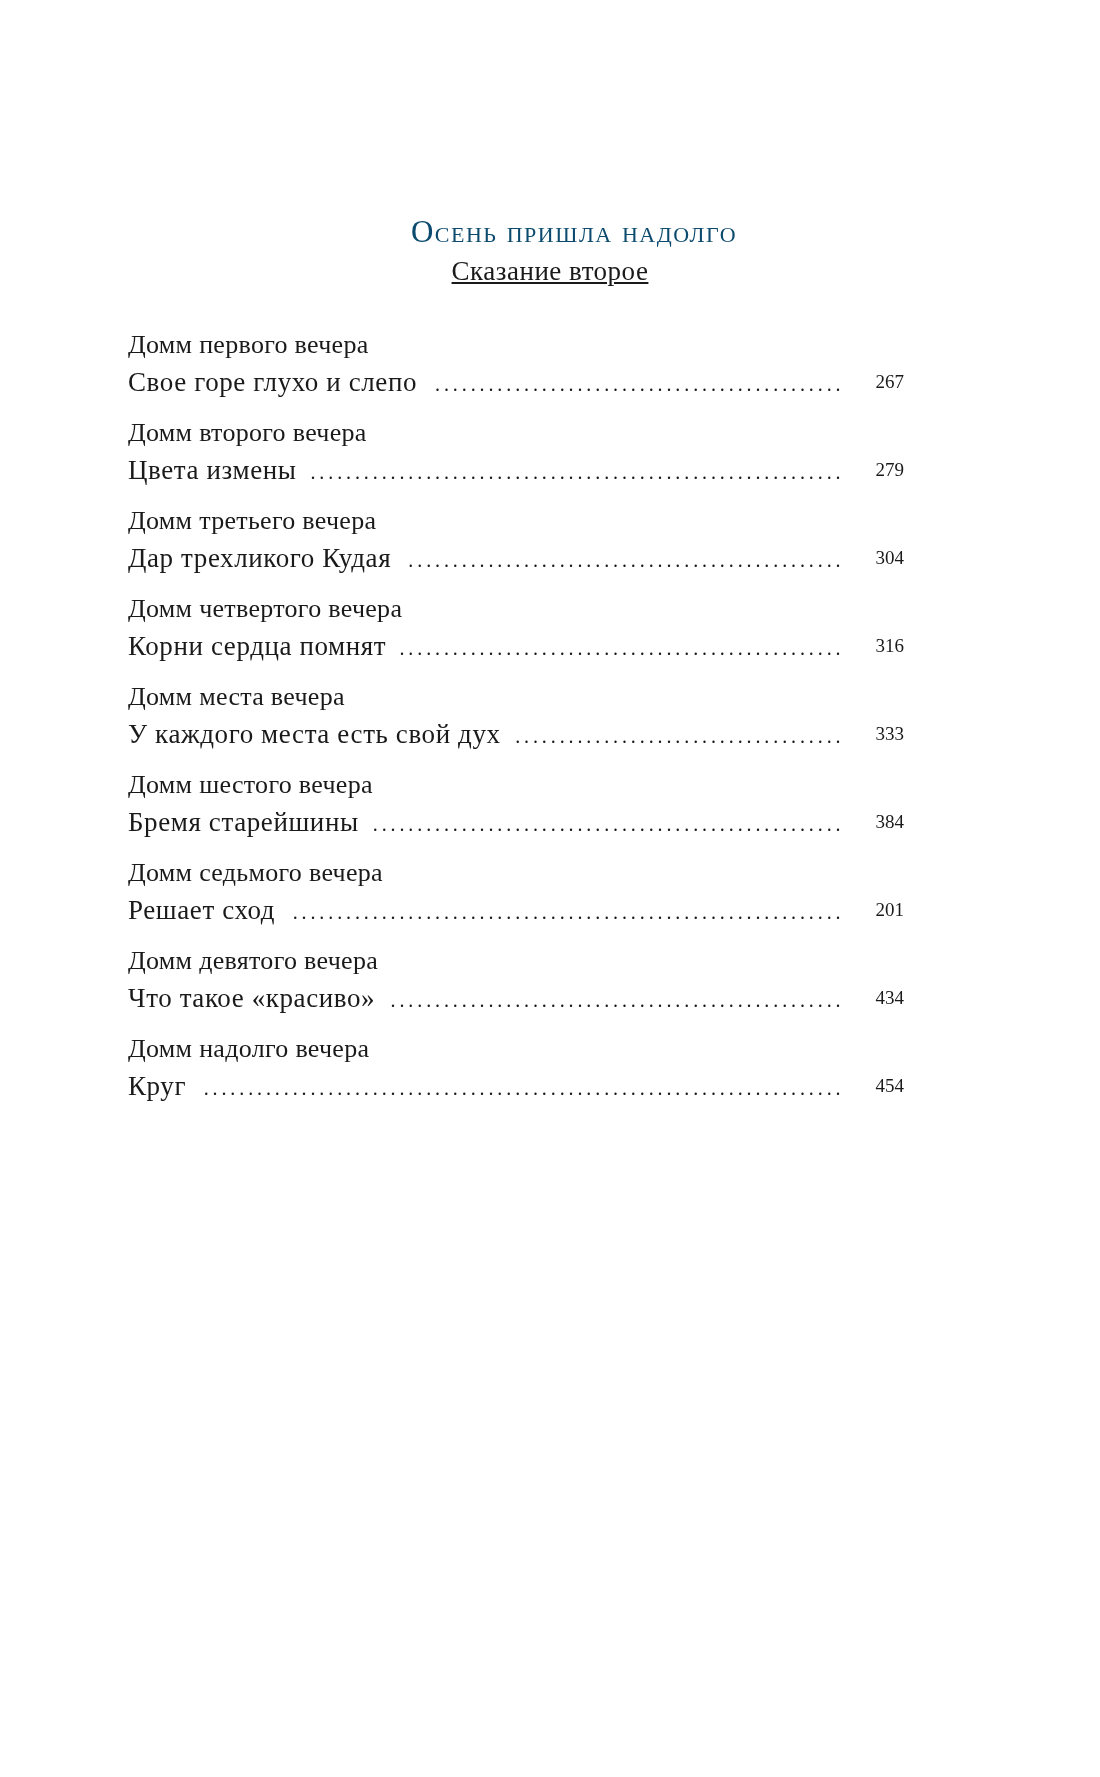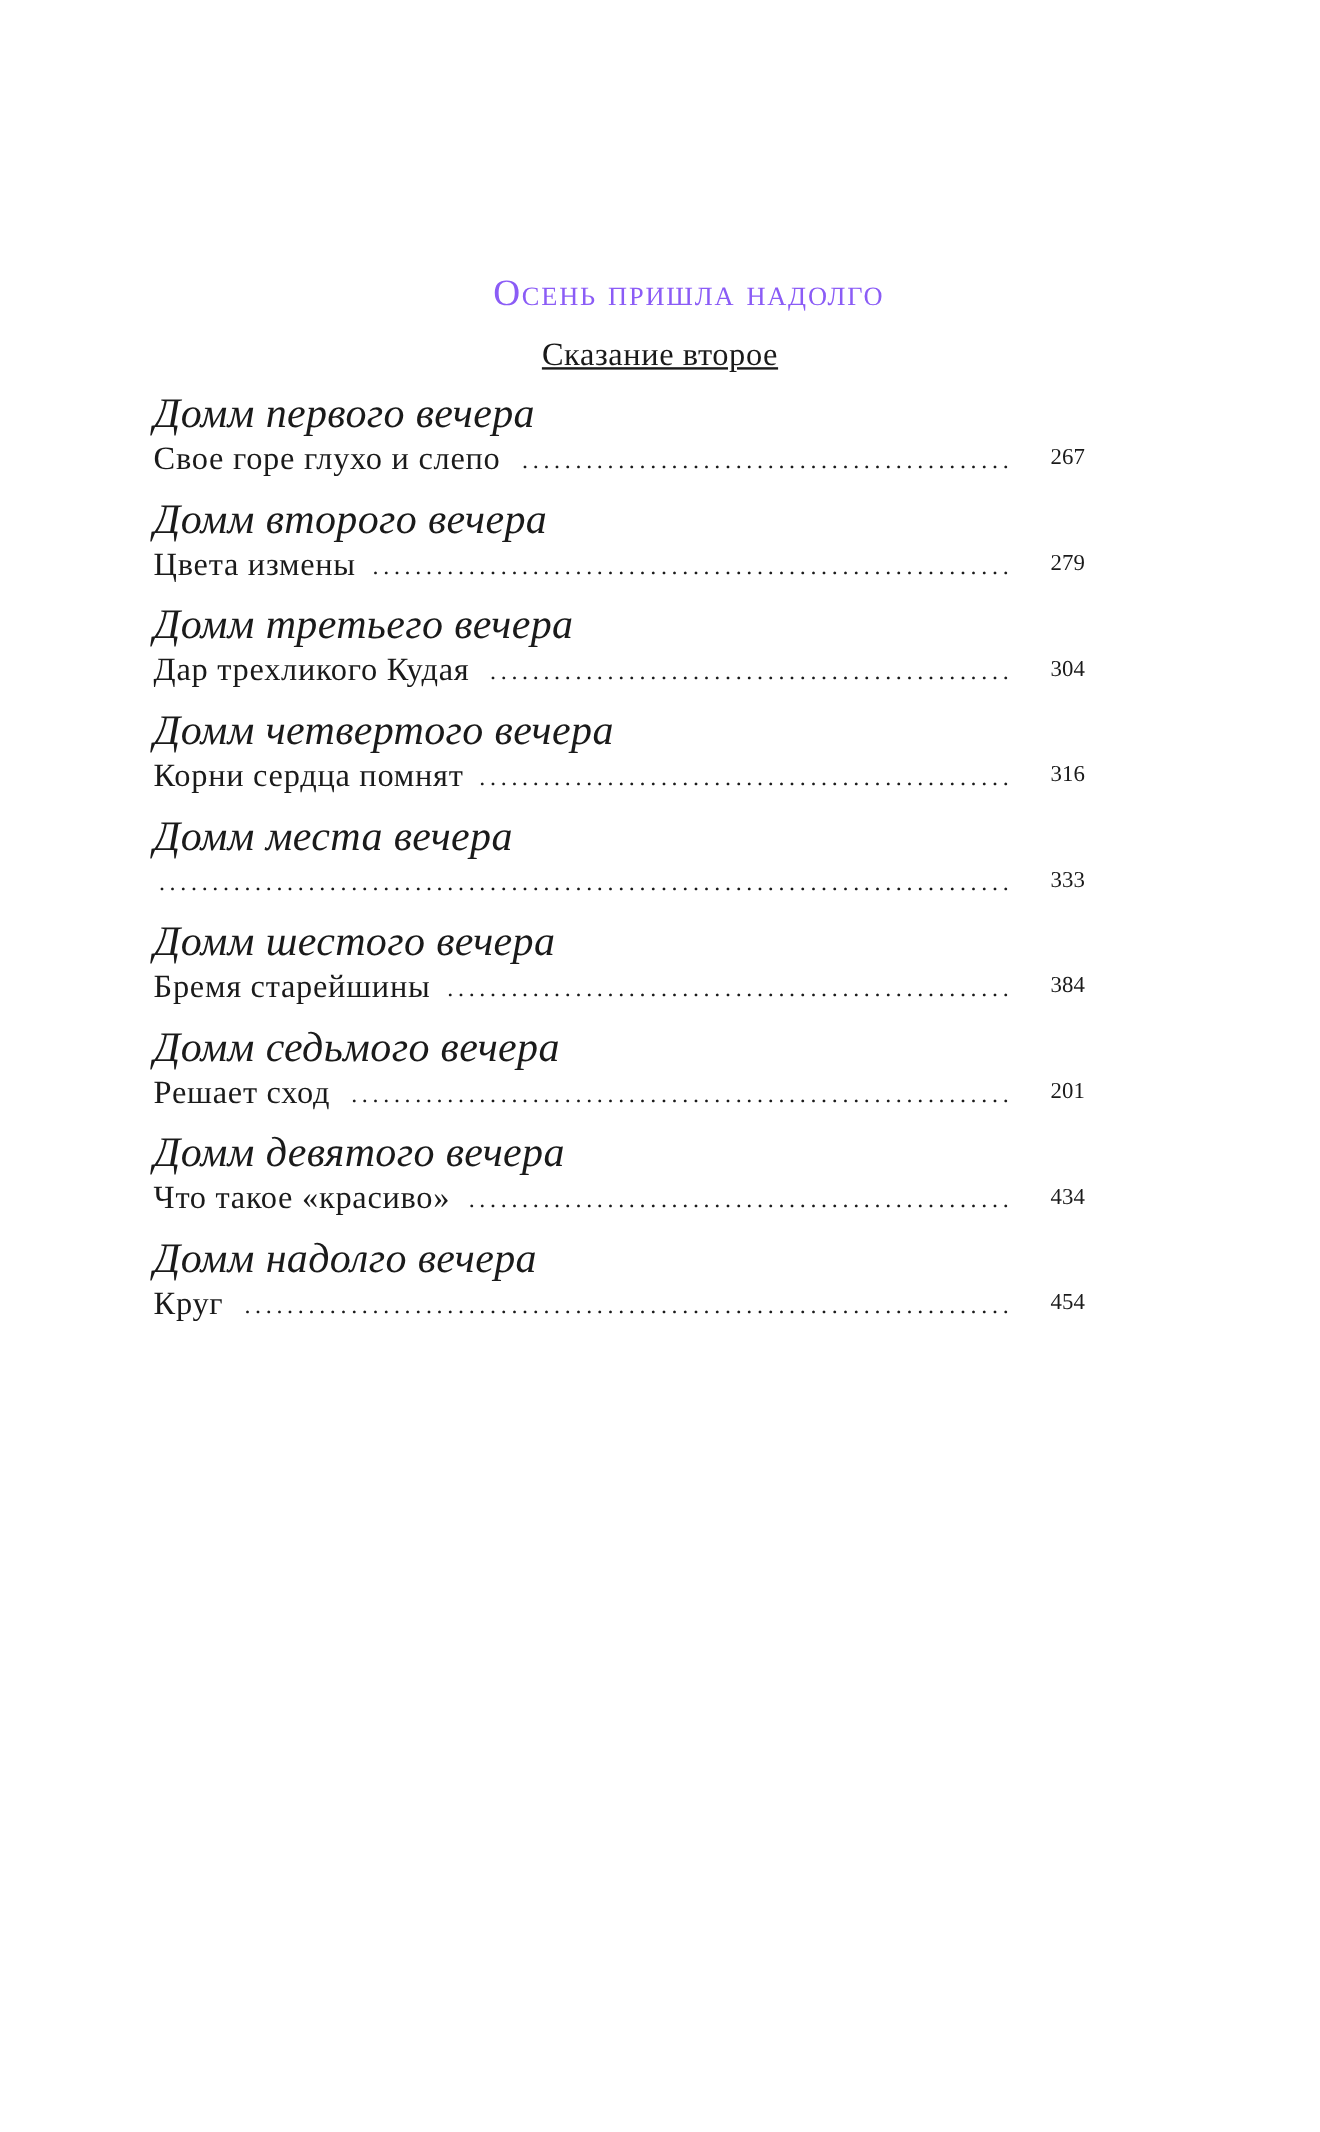--- a/index.html
+++ b/index.html
@@ -26,23 +26,23 @@
       left: 0;
       width: 1100px;
       top: 212px;
       text-align: center;
     }
     .title {
       font-size: 31px;
       font-variant: small-caps;
       letter-spacing: 1.5px;
       line-height: 40px;
-      margin: 12px;
+      margin: 0;
       font-weight: normal;
-      color: #8b5cf6;
+      color: #0c4a6e;
       padding-left: 48px;
     }
     .subtitle {
       font-size: 27px;
       line-height: 38px;
       margin: 0;
       letter-spacing: 0.5px;
       color: #1a1a1a;
       text-decoration: underline;
     }
@@ -50,22 +50,21 @@
       position: absolute;
       left: 128px;
       top: 327px;
       width: 776px;
     }
     .entry {
       height: 88px;
       position: relative;
     }
     .evening {
-      font-style: italic;
-      font-size: 35px;
+      font-size: 26px;
       line-height: 36px;
       height: 36px;
       white-space: nowrap;
       letter-spacing: 0.3px;
     }
     .line {
       display: flex;
       align-items: flex-end;
       font-size: 27px;
       line-height: 38px;
@@ -144,20 +143,21 @@
       <div class="line">
         <span class="chapter">Корни сердца помнят</span>
         <span class="leader"></span>
         <span class="page-num">316</span>
       </div>
     </div>
 
     <div class="entry">
       <div class="evening">Домм места вечера</div>
       <div class="line">
+        <span class="chapter">У каждого места есть свой дух</span>
         <span class="leader"></span>
         <span class="page-num">333</span>
       </div>
     </div>
 
     <div class="entry">
       <div class="evening">Домм шестого вечера</div>
       <div class="line">
         <span class="chapter">Бремя старейшины</span>
         <span class="leader"></span>

